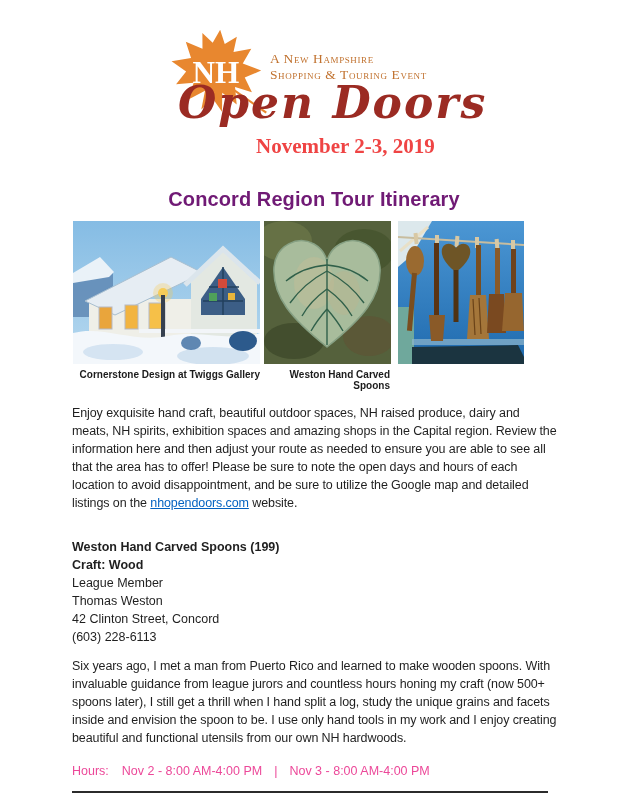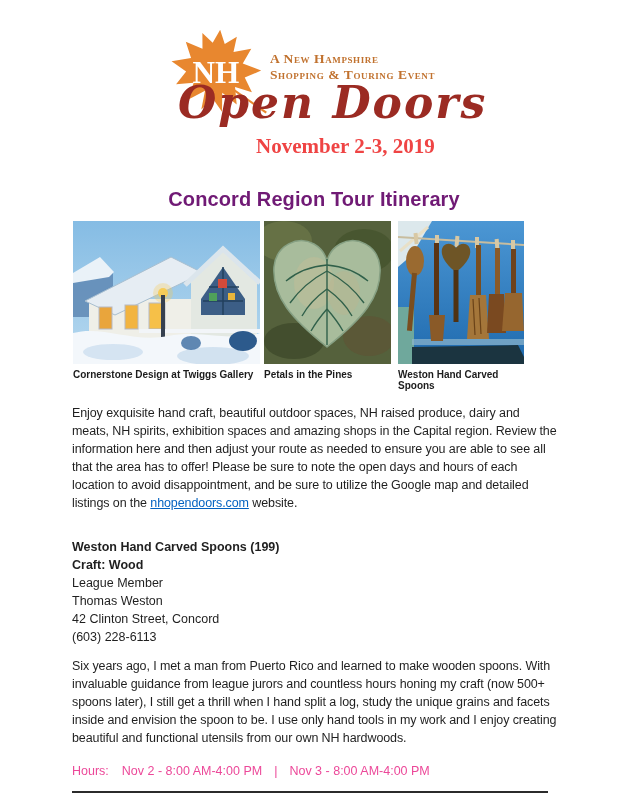--- a/index.html
+++ b/index.html
@@ -12,21 +12,21 @@
     color:var(--text,#1f1f1f);
   }
   .content{padding:0 62px 0 72px;}
 
   
   .logo-block{position:relative;height:142px;margin-top:26px;}
   .leaf-wrap{position:absolute;left:92px;top:0;width:104px;height:98px;z-index:1;}
   .tagline{
     position:absolute;left:198px;top:25px;
     font-family:"Liberation Serif",serif;
-    font-variant:small-caps;font-weight:bold;
+    font-variant:small-caps;font-weight:normal;
     font-size:13.5px;line-height:16px;letter-spacing:.6px;
     color:var(--tagline-orange,#c1722f);
   }
   .script-title{
     position:absolute;left:106px;top:52px;z-index:2;
     font-family:"DejaVu Serif",serif;font-style:italic;font-weight:bold;
     font-size:44px;line-height:50px;letter-spacing:2px;
     color:var(--title-maroon,#9b2b23);
     white-space:nowrap;
   }
@@ -45,21 +45,21 @@
 
   
   .photos{margin-top:10px;margin-left:1px;display:flex;}
   .photo{height:143px;overflow:hidden;}
   .photo-1{width:187px;margin-right:4px;}
   .photo-2{width:127px;margin-right:7px;}
   .photo-3{width:126px;}
   .photo svg{display:block;width:100%;height:100%;}
 
   .captions{margin-top:5px;margin-left:1px;display:flex;}
-  .caption{font-size:10px;font-weight:bold;color:#1c1c1c;text-align:left;}
+  .caption{font-size:10px;font-weight:bold;color:#1c1c1c;text-align:right;}
   .caption-1{width:187px;margin-right:4px;}
   .caption-2{width:127px;margin-right:7px;}
   .caption-3{width:126px;}
 
   
   .bodytext{
     font-size:12.5px;line-height:18px;letter-spacing:-.1px;color:#1f1f1f;
   }
   .intro{margin-top:13px;width:486px;}
   .intro a{
@@ -201,21 +201,20 @@
             <polygon points="91,73 106,73 108,112 89,112" fill="#7a4920"></polygon>
             <rect x="113" y="28" width="5" height="46" fill="#6e421c"></rect>
             <polygon points="107,72 124,72 126,110 104,110" fill="#96662f"></polygon>
           </g>
         </svg>
       </div>
     </div>
 
     <div class="captions">
       <div class="caption caption-1">Cornerstone Design at Twiggs Gallery</div>
-      <div class="caption caption-2">Petals in the Pines</div>
       <div class="caption caption-3">Weston Hand Carved Spoons</div>
     </div>
 
     <p class="bodytext intro"><span>Enjoy exquisite hand craft, beautiful outdoor spaces, NH raised produce, dairy and meats, NH spirits, exhibition spaces and amazing shops in the Capital region.  Review the information here and then adjust your route as needed to ensure you are able to see all that the area has to offer! Please be sure to note the open days and hours of each location to avoid disappointment, and be sure to utilize the Google map and detailed listings on the </span><a href="#">nhopendoors.com</a><span> website.</span></p>
 
     <div class="listing">
       <div class="l-col">
         <div class="bold">Weston Hand Carved Spoons (199)</div>
         <div class="bold">Craft: Wood</div>
         <div>League Member</div>

